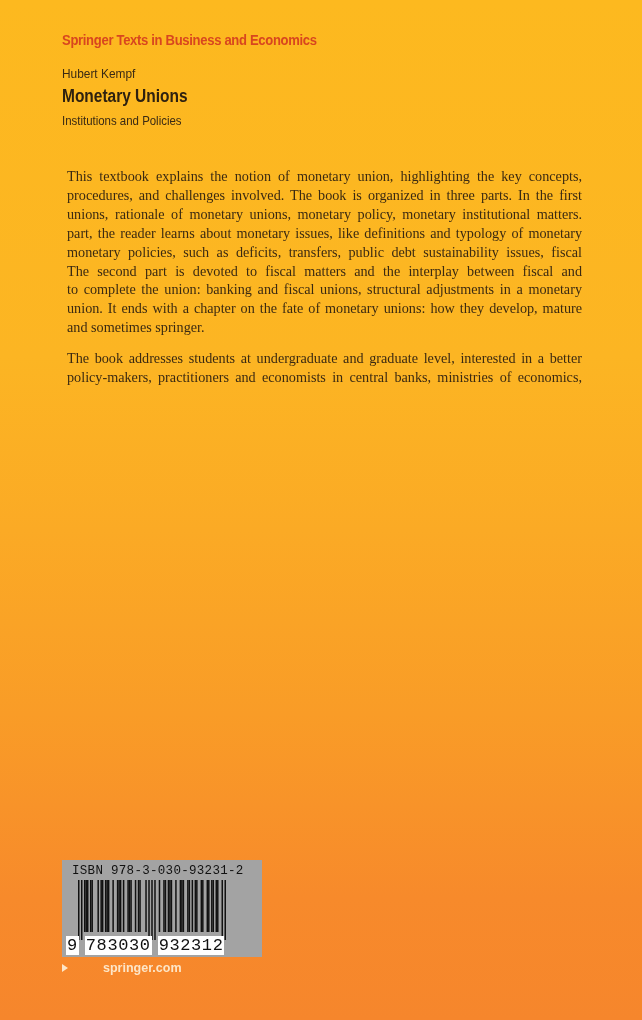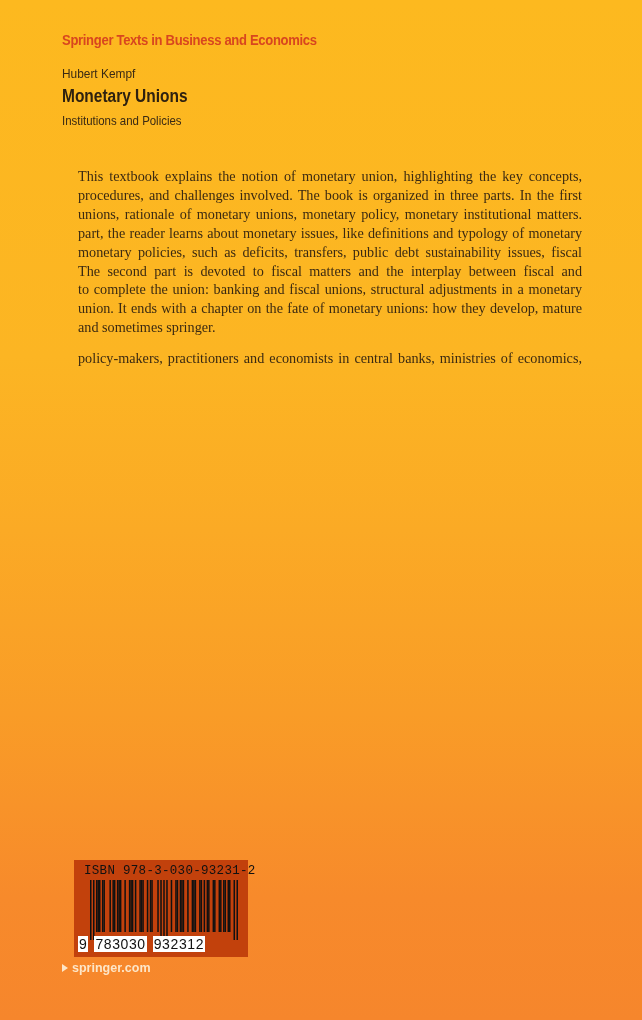--- a/index.html
+++ b/index.html
@@ -64,41 +64,40 @@
     .blurb {
       position: absolute;
       left: 62px;
       top: 167px;
       width: 520px;
       color: #3b2a12;
       font-size: 14.2px;
       line-height: 18.9px;
     }
     .blurb p {
-      margin: 0 0 12px 16px;
+      margin: 0 0 12px 5px;
       text-align: justify;
     }
     .blurb .line {
       display: block;
       white-space: nowrap;
       text-align: justify;
       text-align-last: justify;
     }
     .blurb .line.last {
       text-align-last: left;
     }
     .barcode-box {
       position: absolute;
       left: 62px;
       top: 860px;
-      width: 174px;
+      width: 200px;
       height: 97px;
-      background: #c2410c;
+      background: #a3a3a3;
       box-sizing: border-box;
-      margin-left: 12px;
     }
     .isbn-text {
       position: absolute;
       left: 10px;
       top: 4px;
       font-family: "Liberation Mono", "DejaVu Sans Mono", monospace;
       font-size: 12.5px;
       color: #111;
       letter-spacing: 0.3px;
       white-space: nowrap;
@@ -107,42 +106,43 @@
       position: absolute;
       left: 16px;
       top: 20px;
       width: 148px;
       height: 60px;
     }
     .ean-text {
       position: absolute;
       left: 4px;
       top: 76px;
-      font-family: Liberation Sans, sans-serif;
-      font-size: 14px;
+      font-family: Liberation Mono, monospace;
+      font-size: 17px;
       color: #111;
       letter-spacing: 0.6px;
       white-space: nowrap;
       background: transparent;
     }
     .ean-text span {
       background: #fff;
       padding: 0 1px;
     }
     .springer-link {
       position: absolute;
       left: 62px;
       top: 961px;
       font-family: "Liberation Sans", "DejaVu Sans", sans-serif;
       font-weight: bold;
       font-size: 12.5px;
       color: #fde6c8;
       white-space: nowrap;
       display: flex;
       align-items: center;
+      gap: 31px;
     }
     .springer-link .arrow {
       display: inline-block;
       width: 0;
       height: 0;
       border-top: 4px solid transparent;
       border-bottom: 4px solid transparent;
       border-left: 6px solid #fde6c8;
       margin-right: 4px;
     }
@@ -163,20 +163,21 @@
       <span class="line">procedures, and challenges involved. The book is organized in three parts. In the first</span>
       <span class="line">unions, rationale of monetary unions, monetary policy, monetary institutional matters.</span>
       <span class="line">part, the reader learns about monetary issues, like definitions and typology of monetary</span>
       <span class="line">monetary policies, such as deficits, transfers, public debt sustainability issues, fiscal</span>
       <span class="line">The second part is devoted to fiscal matters and the interplay between fiscal and</span>
       <span class="line">to complete the union: banking and fiscal unions, structural adjustments in a monetary</span>
       <span class="line">union. It ends with a chapter on the fate of monetary unions: how they develop, mature</span>
       <span class="line last">and sometimes springer.</span>
     </p>
     <p>
+      <span class="line">The book addresses students at undergraduate and graduate level, interested in a better</span>
       <span class="line">policy-makers, practitioners and economists in central banks, ministries of economics,</span>
     </p>
   </div>
 
   <div class="barcode-box">
     <div class="isbn-text">ISBN 978-3-030-93231-2</div>
     <svg class="bars" id="barcode-bars" viewBox="0 0 99 60" preserveAspectRatio="none">
         <rect x="0" y="0" width="1" height="60" fill="#111"></rect>
         <rect x="2" y="0" width="1" height="60" fill="#111"></rect>
         <rect x="4" y="0" width="1" height="52" fill="#111"></rect>

